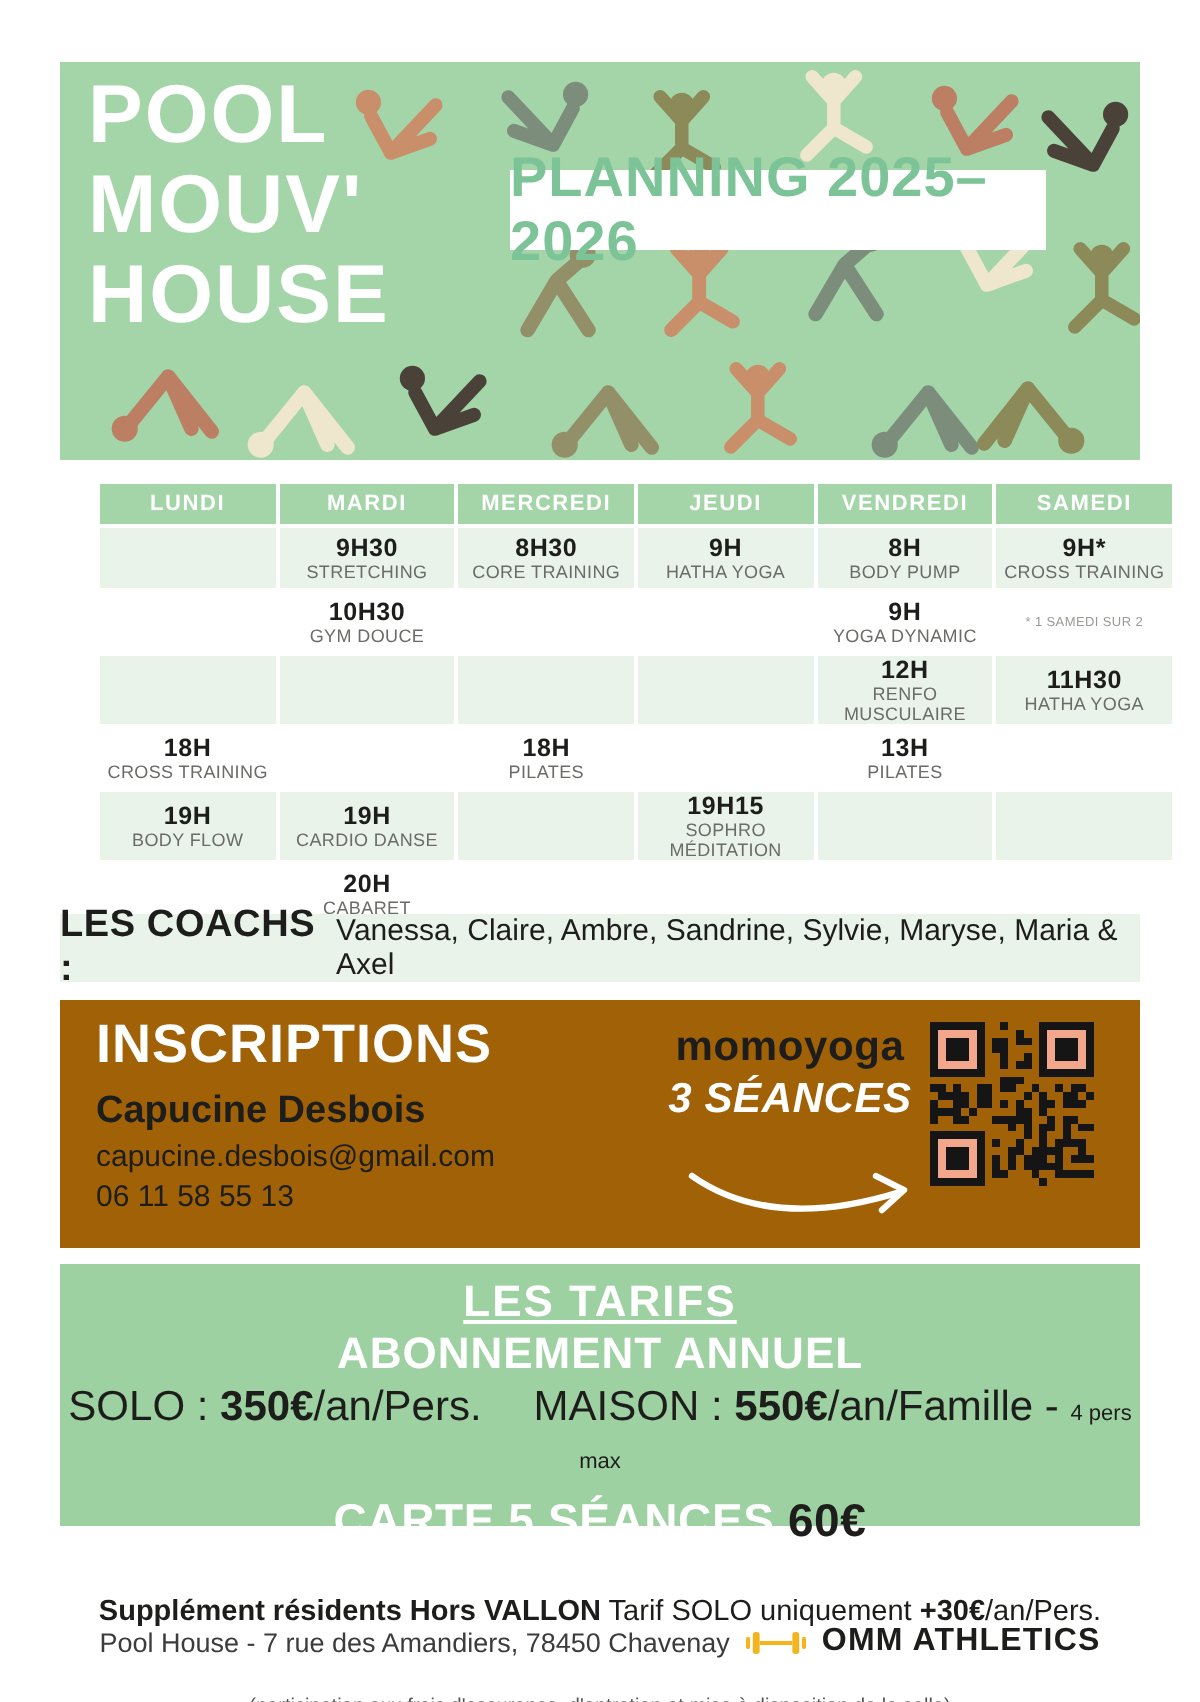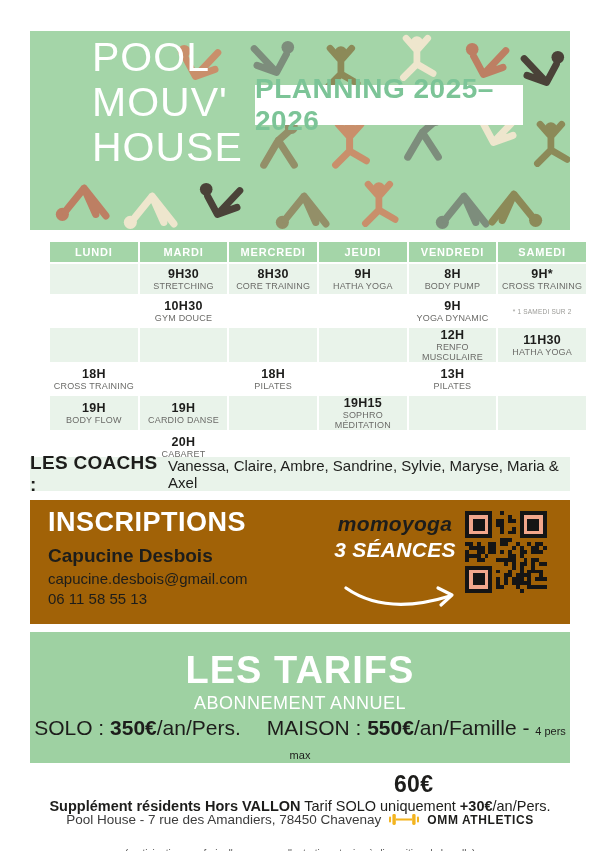--- a/index.html
+++ b/index.html
@@ -2,22 +2,22 @@
 <html><head>
 <meta charset="utf-8">
 <style>
   html,body{margin:0;padding:0;background:#ffffff;}
   body{width:600px;height:851px;font-family:"Liberation Sans",sans-serif;position:relative;overflow:hidden;}
   .page{position:relative;width:600px;height:851px;background:#fff;}
 
   
   .banner{position:absolute;left:30px;top:31px;width:540px;height:199px;background:#a4d5a8;overflow:hidden;}
   .banner svg.pattern{position:absolute;left:0;top:0;z-index:1;}
-  .banner-title{position:absolute;left:14px;top:4px;z-index:2;color:#fff;font-weight:400;
-    font-size:41px;line-height:1.1;letter-spacing:1px;margin-left:48px;}
+  .banner-title{position:absolute;left:14px;top:4px;z-index:2;color:#fff;font-weight:700;
+    font-size:41px;line-height:1.1;letter-spacing:1px;}
   .planning-badge{position:absolute;left:225px;top:54px;width:268px;height:40px;z-index:3;background:#fff;
     color:#7cc497;font-weight:800;font-size:28px;letter-spacing:0.5px;display:flex;align-items:center;justify-content:center;}
 
   
   table.schedule{position:absolute;left:30px;top:240px;width:540px;border-collapse:separate;border-spacing:2px;table-layout:fixed;margin-left:18px;}
   table.schedule th{background:#a4d5a8;color:#fff;font-size:11px;font-weight:bold;letter-spacing:0.8px;padding:4px 0;}
   table.schedule td{height:30px;text-align:center;vertical-align:middle;background:#fff;padding:0;}
   table.schedule tbody tr:nth-child(odd) td{background:#e9f3ea;}
   td .t{display:block;font-weight:bold;font-size:12.5px;color:#1d1d1b;letter-spacing:0.3px;}
   td .a{display:block;font-size:9px;color:#6b6b68;letter-spacing:0.2px;}
@@ -28,44 +28,44 @@
     display:flex;align-items:center;justify-content:center;font-size:15px;color:#1d1d1b;white-space:pre-wrap;}
   .coachs .lbl{font-weight:bold;font-size:19px;letter-spacing:0.3px;}
 
   
   .inscriptions{position:absolute;left:30px;top:500px;width:540px;height:124px;background:#a16207;}
   .ins-left{position:absolute;left:18px;top:8px;color:#1d1d1b;}
   .ins-title{color:#fff;font-weight:800;font-size:27px;letter-spacing:0.5px;line-height:1.1;margin:0;}
   .ins-name{font-weight:bold;font-size:19px;margin-top:7px;}
   .ins-email,.ins-phone{font-size:15px;margin-top:3px;}
   .ins-mid{position:absolute;left:295px;top:12px;width:140px;text-align:center;}
-  .momoyoga{font-weight:800;font-size:21px;color:#1d1d1b;letter-spacing:0.3px;font-style:italic;}
+  .momoyoga{font-weight:800;font-size:21px;color:#1d1d1b;letter-spacing:0.3px;}
   .offer{color:#fff;font-weight:800;font-style:italic;font-size:21px;line-height:1.1;margin-top:2px;letter-spacing:0.3px;}
   .arrow-wrap{position:absolute;left:312px;top:80px;width:120px;height:34px;}
   .qr-wrap{position:absolute;left:435px;top:11px;width:82px;height:82px;}
   .qr-wrap svg{width:82px;height:82px;shape-rendering:crispEdges;}
 
   
   .tarifs{position:absolute;left:30px;top:632px;width:540px;height:131px;background:#9ed1a2;text-align:center;color:#fff;}
-  .tarifs-title{font-weight:800;font-size:38px;letter-spacing:1px;margin-top:18px;line-height:1.1;}
-  .tarifs-sub{font-weight:400;font-size:18px;letter-spacing:0.5px;margin-top:1px;line-height:1.15;}
+  .tarifs-title{font-weight:800;font-size:22px;letter-spacing:1px;margin-top:7px;line-height:1.1;text-decoration:underline;}
+  .tarifs-sub{font-weight:700;font-size:22px;letter-spacing:0.5px;margin-top:1px;line-height:1.15;}
   .prices-line{margin-top:3px;font-size:21px;color:#1d1d1b;white-space:pre-wrap;}
   .prices-line b{font-weight:800;}
   .prices-line .tiny{font-size:11px;}
   .gap{display:inline-block;width:26px;}
   .carte-line{margin-top:7px;font-weight:800;font-size:23px;color:#fff;white-space:pre-wrap;letter-spacing:0.3px;}
   .carte-line .black{color:#1d1d1b;}
 
   
   .supplement{position:absolute;left:0;top:766px;width:600px;text-align:center;color:#1d1d1b;font-size:14.5px;white-space:pre-wrap;}
   .supplement b{font-weight:bold;}
   .supplement-note{font-size:10px;color:#555;margin-top:2px;}
   .footer{position:absolute;left:0;top:812px;width:600px;display:flex;align-items:center;justify-content:center;gap:8px;}
   .footer-address{font-size:13.5px;color:#3c3c3c;}
-  .footer-brand{font-weight:bold;font-size:12px;color:#1d1d1b;letter-spacing:0.6px;}
+  .footer-brand{font-weight:bold;font-size:16px;color:#1d1d1b;letter-spacing:0.6px;}
   .dumbbell{width:30px;height:15px;}
 </style>
 </head>
 <body>
 
 <div class="page">
 
   <header class="banner">
     <svg class="pattern" width="540" height="199" fill="none" stroke-linecap="round" stroke-linejoin="round">
       <defs>

